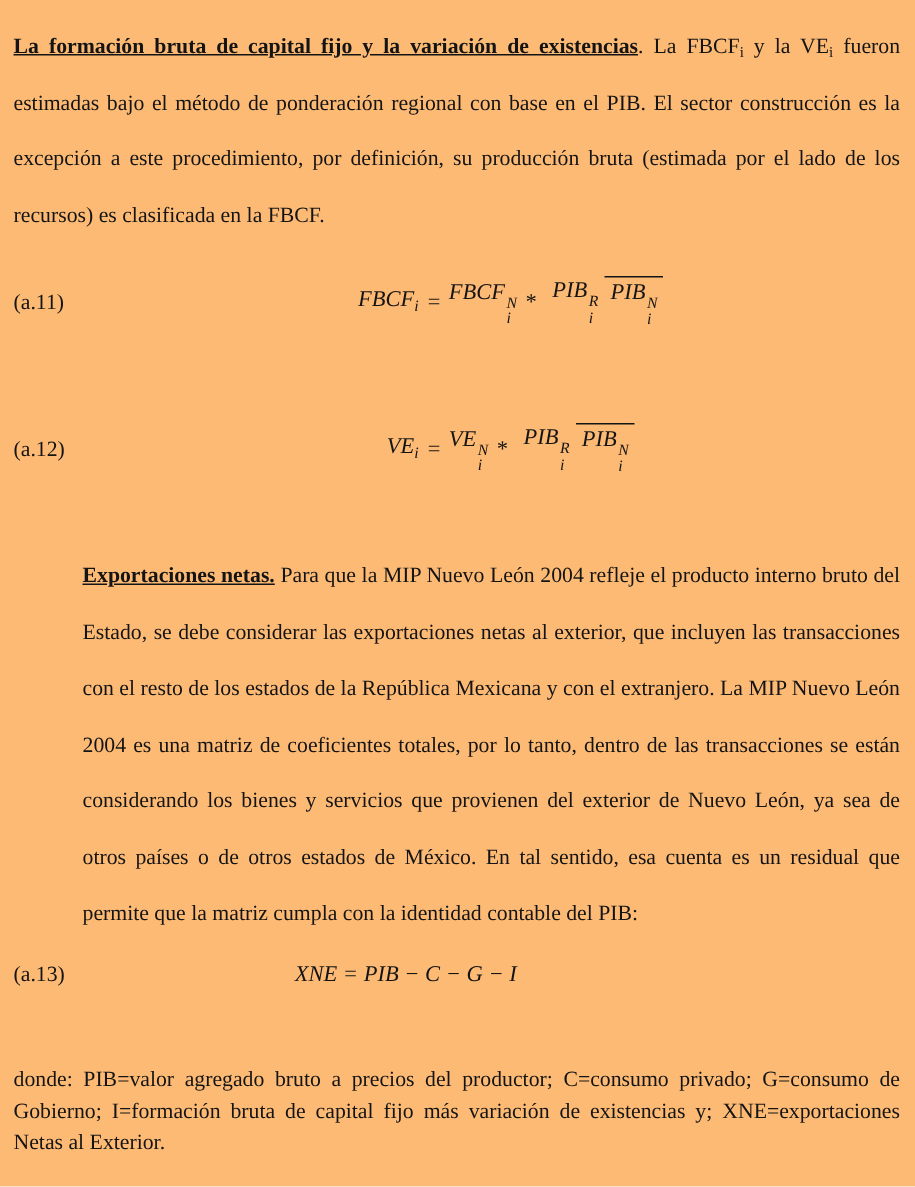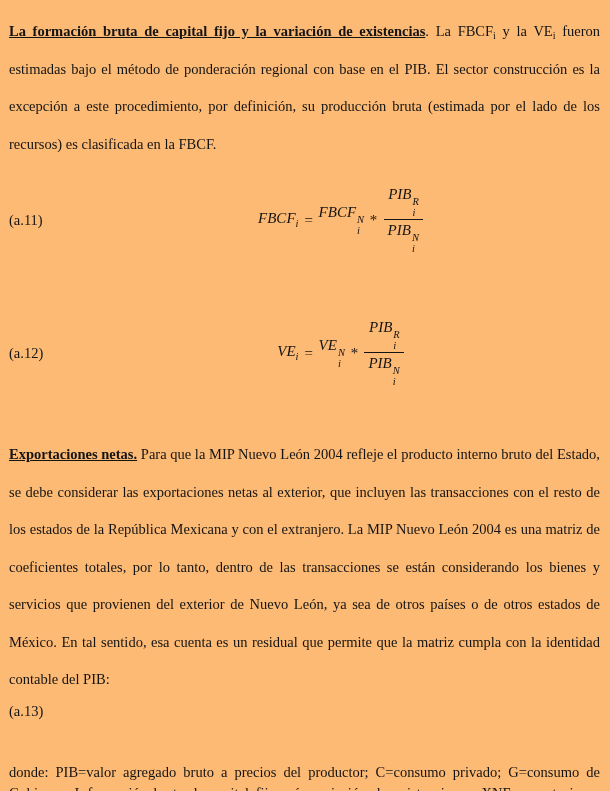--- a/index.html
+++ b/index.html
@@ -23,21 +23,21 @@
     font-size: 14.5px;
     line-height: 37.5px;
     text-align: justify;
     margin: 0;
   }
   .para .lead {
     font-weight: bold;
     text-decoration: underline;
   }
   #p1 { margin-top: 13px; }
-  #p2 { margin-top: 48px; }
+  #p2 { margin-top: 48px; margin-left: 46px; }
   #p3 {
     margin-top: 51px;
     font-size: 14.5px;
     line-height: 21px;
     text-align: justify;
   }
   .inline-sub {
     font-size: 10px;
     vertical-align: -3px;
     line-height: 0;
@@ -82,22 +82,22 @@
     flex-direction: column;
     align-items: flex-start;
     font-size: 10.5px;
     line-height: 1;
     vertical-align: -6px;
     margin-left: 1px;
   }
   .ss span { display: block; }
   .frac {
     display: inline-flex;
-    flex-direction: column;
-    align-items: flex-end;
+    flex-direction: row;
+    align-items: flex-start;
     margin-left: 2px;
   }
   .frac .num, .frac .den {
     padding: 1px 4px;
     line-height: 1.25;
   }
   .frac .den { border-top: 1.3px solid #141414; }
 </style>
 </head>
 <body>
@@ -149,17 +149,20 @@
               <span>i</span>
             </span></span>
       </span>
     </span>
   </div>
 
   <p class="para" id="p2"><span class="lead">Exportaciones netas.</span><span> Para que la MIP Nuevo León 2004 refleje el producto interno bruto del Estado, se debe considerar las exportaciones netas al exterior, que incluyen las transacciones con el resto de los estados de la República Mexicana y con el extranjero. La MIP Nuevo León 2004 es una matriz de coeficientes totales, por lo tanto, dentro de las transacciones se están considerando los bienes y servicios que provienen del exterior de Nuevo León, ya sea de otros países o de otros estados de México. En tal sentido, esa cuenta es un residual que permite que la matriz cumpla con la identidad contable del PIB:</span></p>
 
   <div class="eq-row" id="eq3">
     <span class="eq-label">(a.13)</span>
+    <span class="eq-body shift-left">
+      <span class="atom">XNE = PIB − C − G − I</span>
+    </span>
   </div>
 
   <p class="para" id="p3"><span>donde: PIB=valor agregado bruto a precios del productor; C=consumo privado; G=consumo de Gobierno; I=formación bruta de capital fijo más variación de existencias y; XNE=exportaciones Netas al Exterior.</span></p>
 
 </div>
 
 </body></html>

